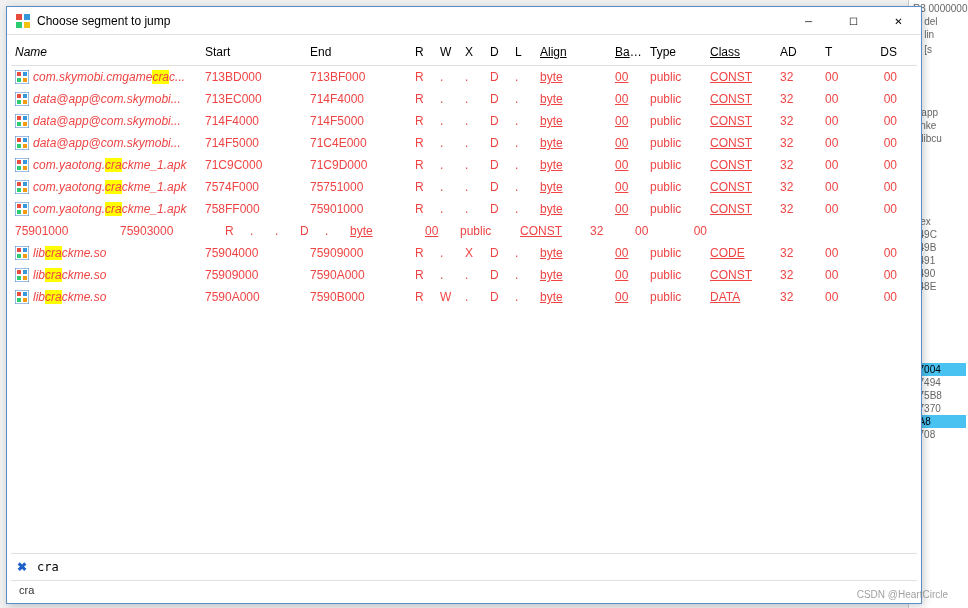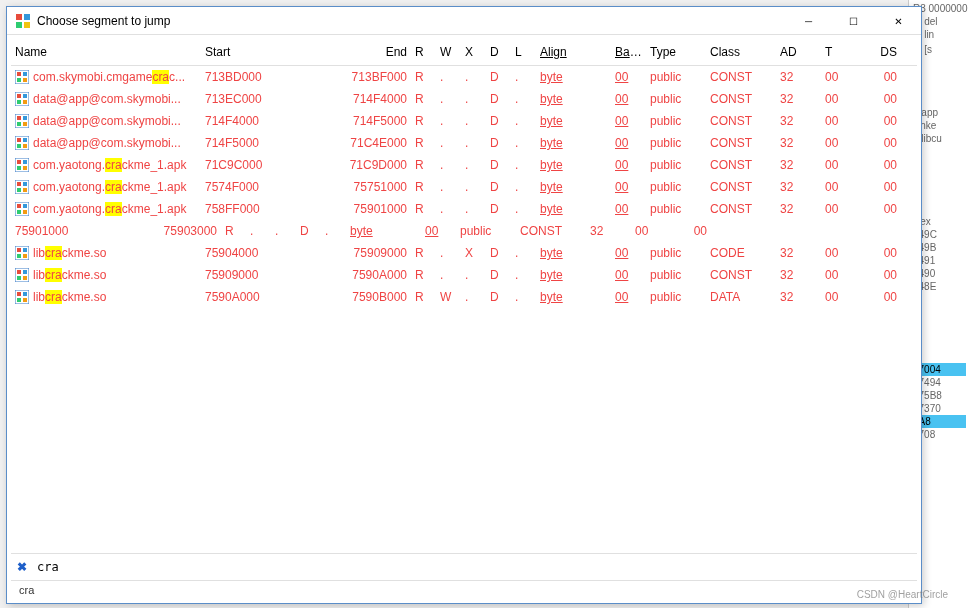--- a/index.html
+++ b/index.html
@@ -89,32 +89,32 @@
     .row {
       display: flex;
       align-items: center;
       padding: 2px 0;
       font-size: 12px;
       color: #ef4444;
       white-space: nowrap;
     }
     .hdr { font-weight: normal; cursor: pointer; }
     .col { padding: 2px 4px; overflow: hidden; text-overflow: ellipsis; }
-    .col-name { width: 190px; display: flex; align-items: center; }
+    .col-name { width: 190px; display: flex; align-items: center; font-style: italic; }
     .col-start { width: 105px; }
-    .col-end { width: 105px; text-align: right; }
+    .col-end { width: 105px; }
     .col-r { width: 25px; text-align: left; }
     .col-w { width: 25px; text-align: left; }
     .col-x { width: 25px; text-align: left; }
     .col-d { width: 25px; text-align: left; }
     .col-l { width: 25px; text-align: left; }
     .col-align { width: 75px; text-decoration: underline; }
     .col-base { width: 35px; text-decoration: underline; }
     .col-type { width: 60px; }
-    .col-class { width: 70px; }
+    .col-class { width: 70px; text-decoration: underline; }
     .col-ad { width: 45px; }
     .col-t { width: 40px; }
     .col-ds { width: 40px; text-align: right; }
     .seg-icon {
       width: 14px;
       height: 14px;
       margin-right: 4px;
       display: inline-flex;
       flex-shrink: 0;
     }

